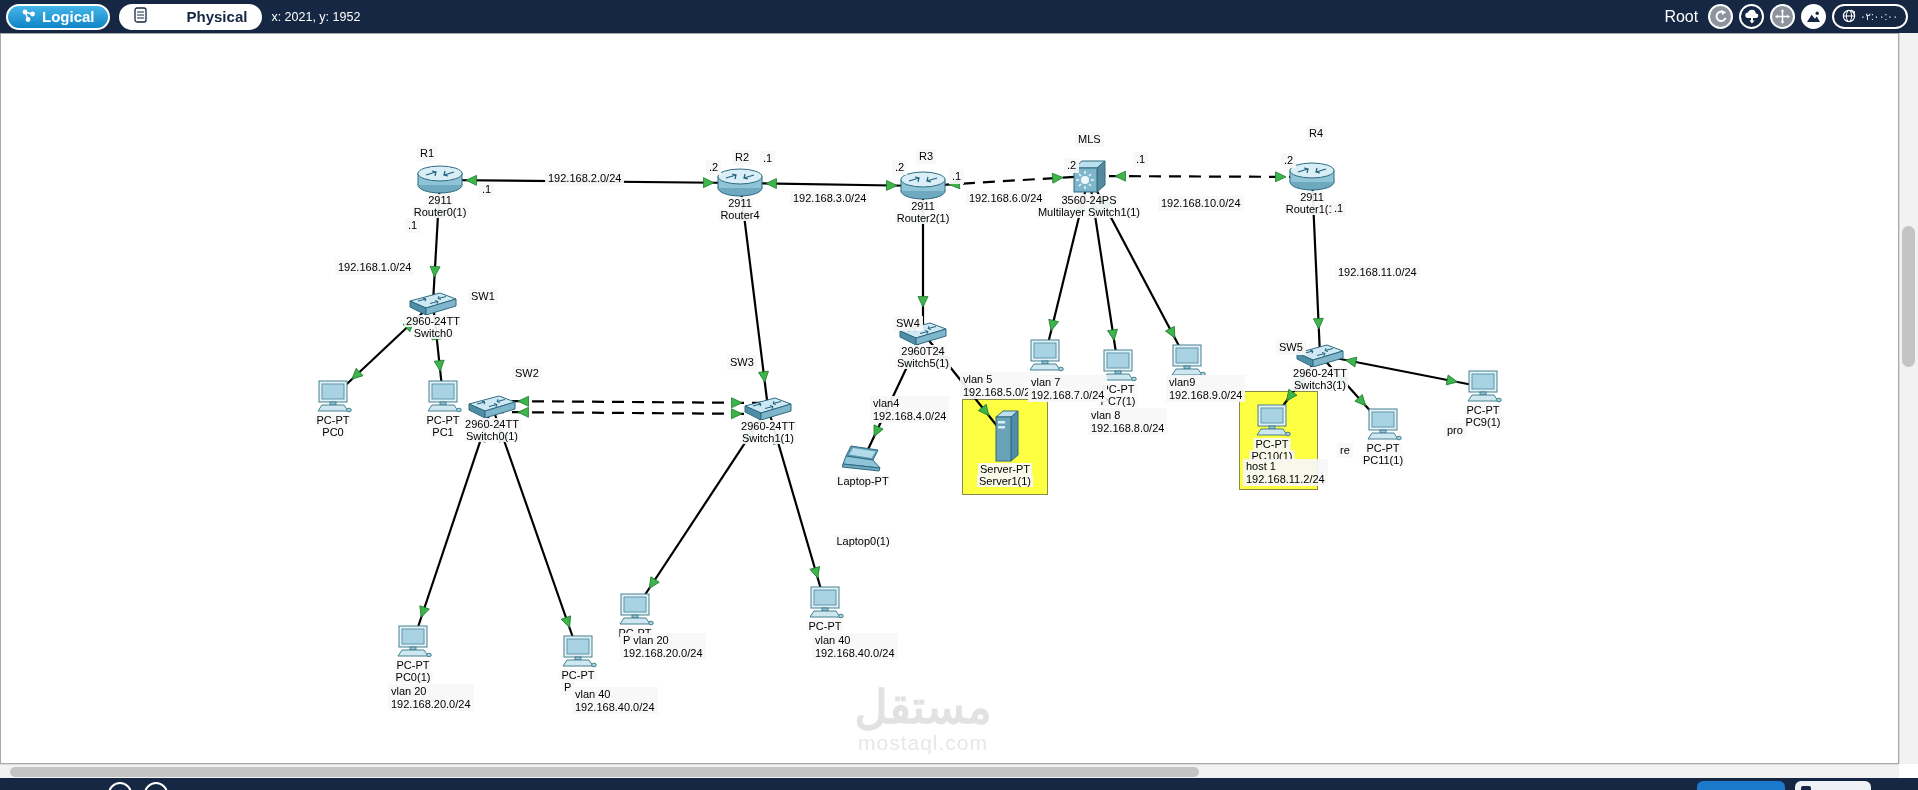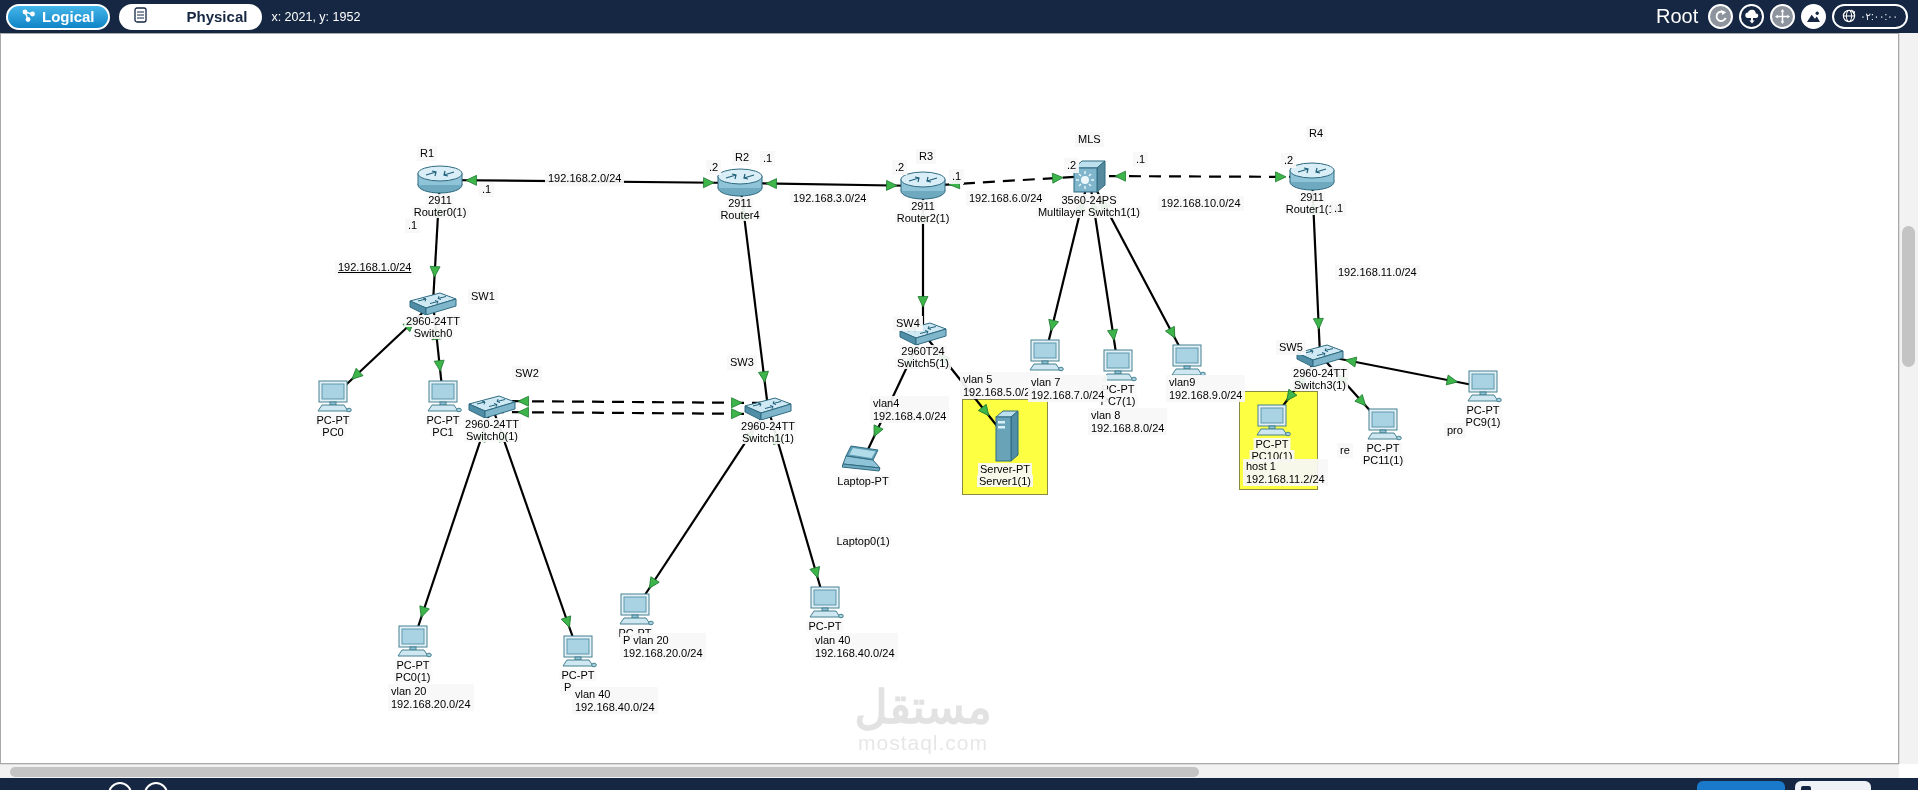--- a/index.html
+++ b/index.html
@@ -15,21 +15,21 @@
   }
   .pill{
     height:26px;border-radius:14px;display:flex;align-items:center;gap:6px;
     padding:0 13px;font-weight:bold;font-size:15px;border:2px solid #fff;box-sizing:border-box;
     cursor:default;
   }
   .pill.logical{background:linear-gradient(#45b6ea,#0f84c6);color:#fff;}
   .pill.physical{background:#fff;color:#152742;gap:40px;}
   .coords{color:#fff;font-size:12.5px;}
   .tb-right{margin-left:auto;display:flex;align-items:center;gap:6px;color:#fff;padding-right:4px;}
-  .rootlbl{font-size:20px;margin-right:4px;}
+  .rootlbl{font-size:16px;margin-right:4px;}
   .circ{
     width:25px;height:25px;border-radius:50%;display:flex;align-items:center;justify-content:center;
     border:2px solid #fff;box-sizing:border-box;flex:0 0 auto;
   }
   .circ.gray{background:#8d949e;}
   .circ.navy{background:#152742;}
   .circ.white{background:#fff;}
   .clockpill{
     height:25px;border:2px solid #fff;border-radius:13px;box-sizing:border-box;
     display:flex;align-items:center;gap:4px;padding:0 8px;background:#152742;color:#fff;
@@ -534,21 +534,21 @@
     </div>
     <div class="note" style="left: 545px; top: 171px;">
       <div>192.168.2.0/24</div>
     </div>
     <div class="note" style="left: 479px; top: 182px;">
       <div>.1</div>
     </div>
     <div class="note" style="left: 405px; top: 218px;">
       <div>.1</div>
     </div>
-    <div class="note" style="left: 335px; top: 260px; text-decoration: underline;">
+    <div class="note" style="left: 335px; top: 260px;">
       <div>192.168.1.0/24</div>
     </div>
     <div class="note" style="left: 706px; top: 160px;">
       <div>.2</div>
     </div>
     <div class="note" style="left: 760px; top: 151px;">
       <div>.1</div>
     </div>
     <div class="note" style="left: 790px; top: 191px;">
       <div>192.168.3.0/24</div>

